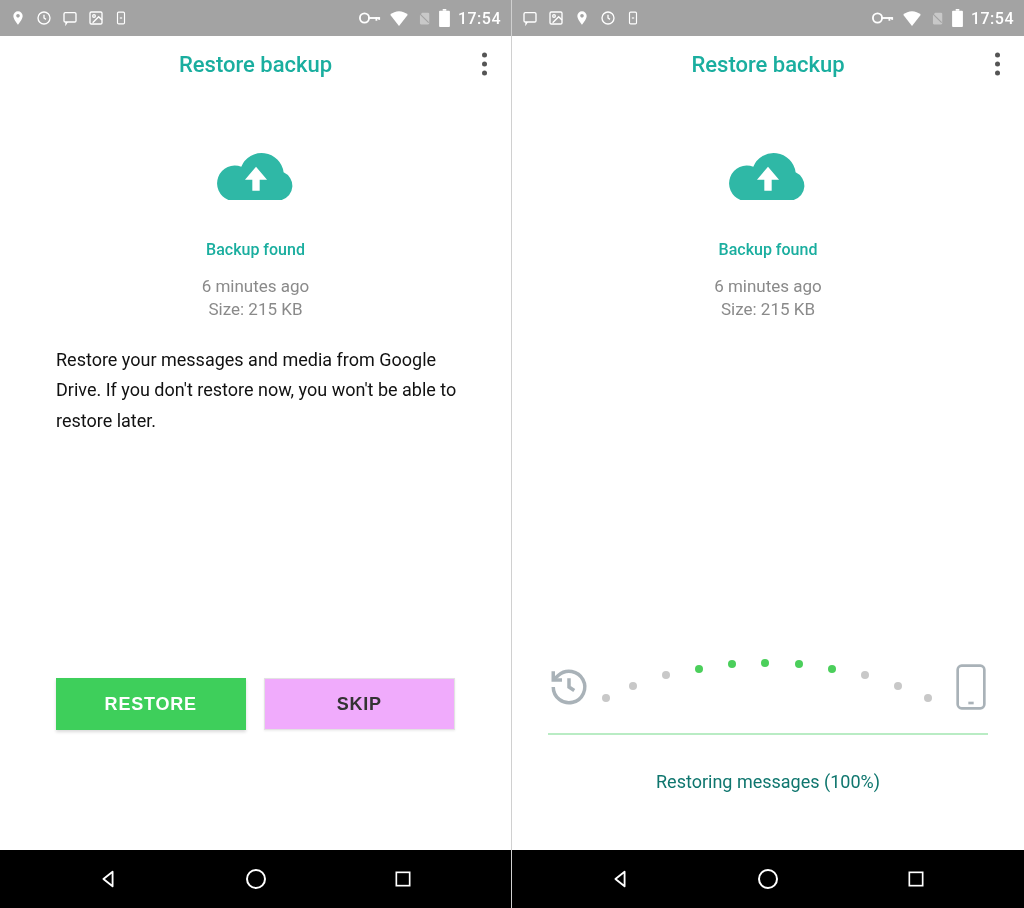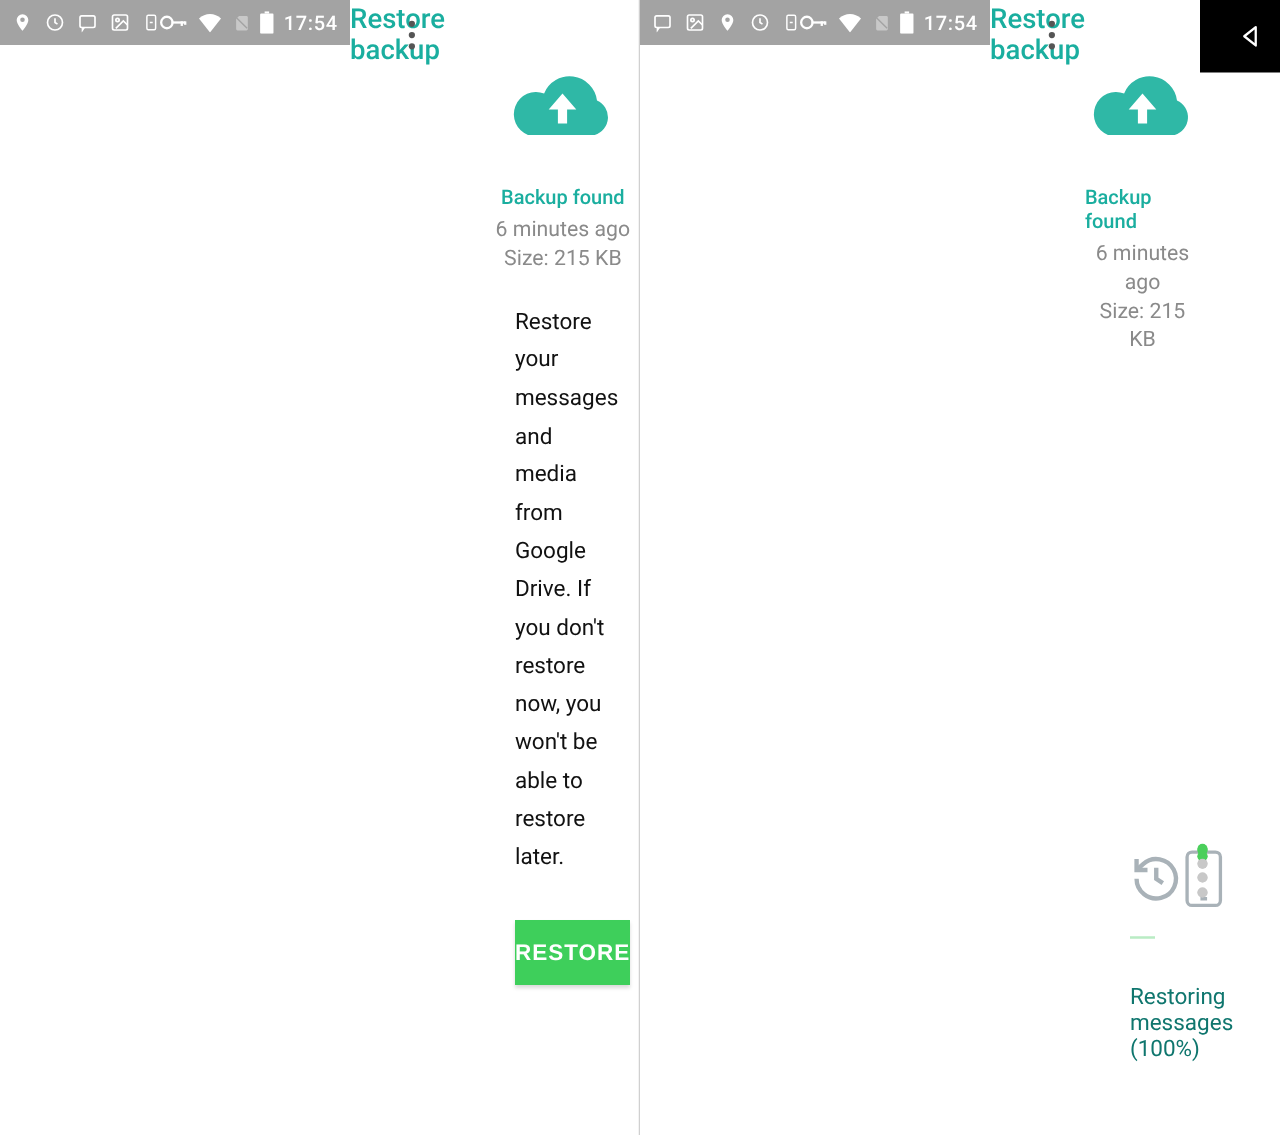--- a/index.html
+++ b/index.html
@@ -1,38 +1,38 @@
 <!DOCTYPE html>
 <html><head>
 <meta charset="utf-8">
 <style>
   * { box-sizing: border-box; margin: 0; padding: 0; }
   html, body { width: 1024px; height: 908px; font-family: Roboto, Arial, sans-serif; background: #fff; }
   .split { display: flex; width: 1024px; height: 908px; }
-  .phone { width: 512px; height: 908px; display: flex; flex-direction: row; position: relative; background: #fff; }
+  .phone { width: 512px; height: 908px; display: flex; flex-direction: column; position: relative; background: #fff; }
   .phone:first-child { border-right: 1px solid #d0d0d0; }
 
   
   .status-bar { height: 36px; background: #a3a3a3; color: #fff; display: flex; align-items: center; padding: 0 10px; font-size: 16px; }
   .status-left { display: flex; align-items: center; gap: 10px; }
   .status-right { margin-left: auto; display: flex; align-items: center; gap: 8px; }
   .status-bar svg { display: block; }
   .clock { font-weight: 500; letter-spacing: .5px; }
 
   
-  .app-bar { height: 56px; display: flex; align-items: center; position: relative; }
+  .app-bar { height: 56px; display: flex; align-items: center; justify-content: center; position: relative; }
   .app-title { color: #1aae9f; font-size: 22px; font-weight: 500; }
   .overflow { position: absolute; right: 24px; top: 50%; transform: translateY(-50%); display: flex; flex-direction: column; gap: 4px; cursor: pointer; }
   .overflow .dot { width: 5px; height: 5px; border-radius: 50%; background: #555; }
 
   
   .cloud-wrap { display: flex; flex-direction: column; align-items: center; padding-top: 52px; }
   .cloud-svg { width: 92px; height: 64px; }
   .found { color: #1aae9f; font-size: 16px; font-weight: 500; margin-top: 28px; }
-  .meta { color: #8a8a8a; font-size: 17px; margin-top: 6px; text-align: center; line-height: 1.35; }
+  .meta { color: #8a8a8a; font-size: 17px; margin-top: 16px; text-align: center; line-height: 1.35; }
 
   .desc { color: #111; font-size: 18px; line-height: 1.7; padding: 24px 50px 0 56px; }
 
   .content { flex: 1; position: relative; }
 
   
   .btn-row { display: flex; gap: 18px; justify-content: flex-start; position: absolute; bottom: 120px; left: 0; right: 0; padding: 0 56px; }
   .btn { flex: 1; height: 52px; display: flex; align-items: center; justify-content: center; font-size: 18px; font-weight: 600; letter-spacing: .8px; cursor: pointer; border: none; }
   .btn.primary { background: #3ecf5b; color: #fff; box-shadow: 0 2px 3px rgba(0,0,0,.15); }
   .btn.secondary { background: #f0abfc; color: #333; border: 1px solid #e2e2e2; box-shadow: 0 1px 2px rgba(0,0,0,.08); }

